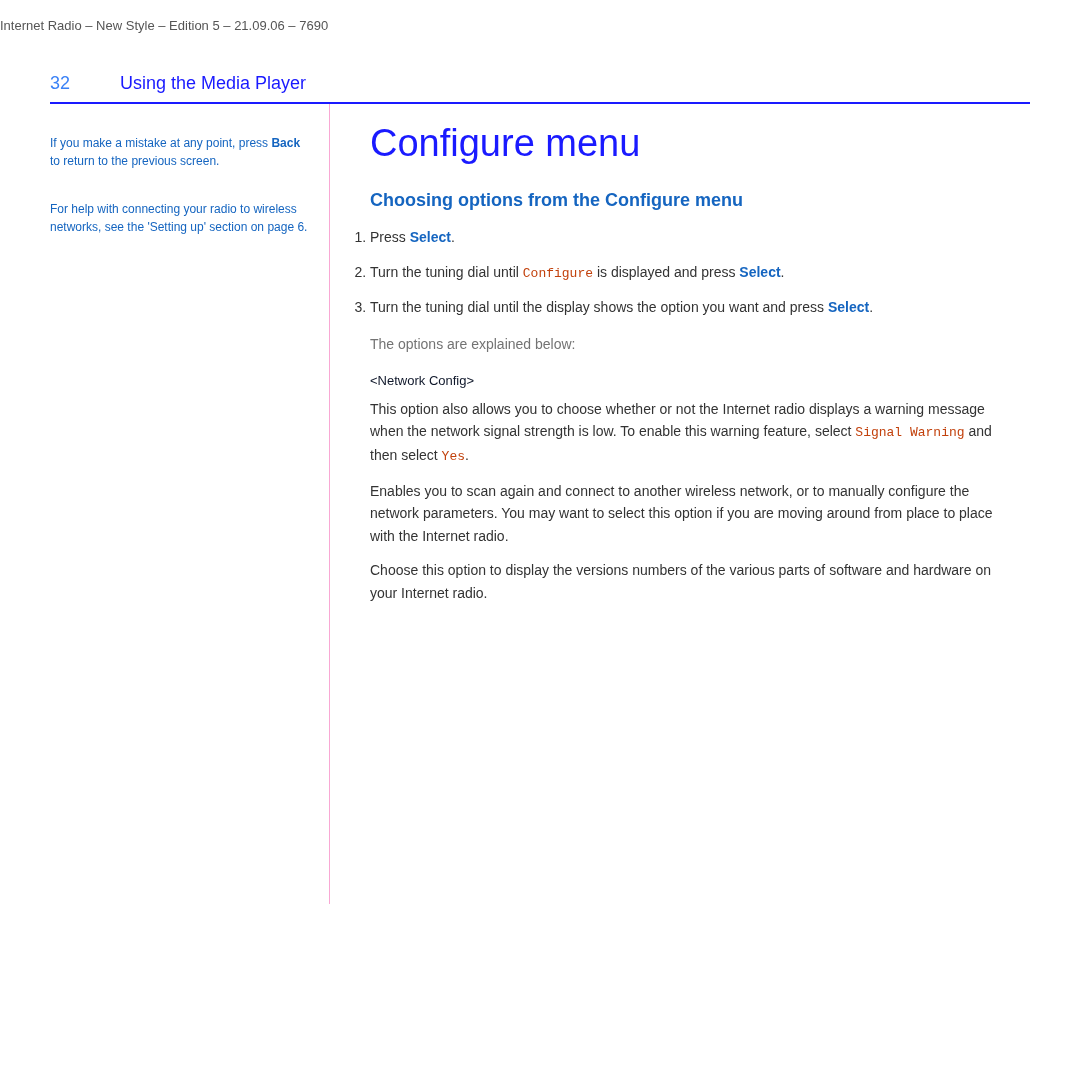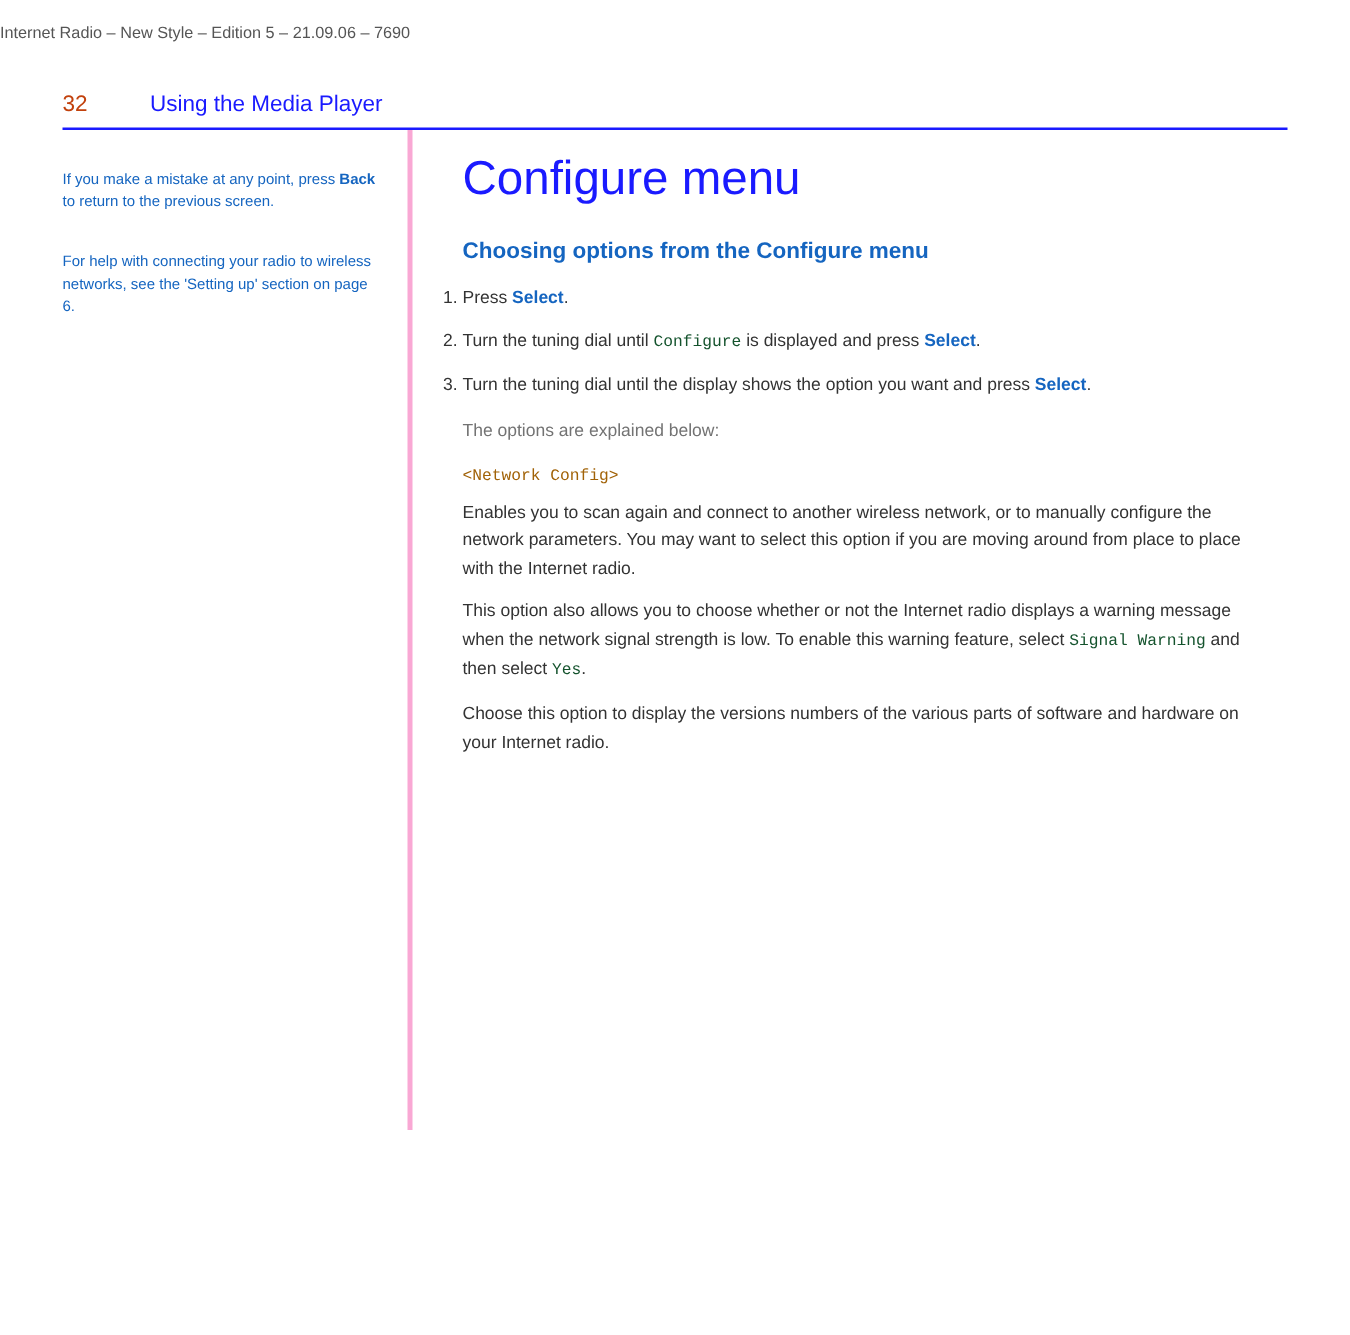--- a/index.html
+++ b/index.html
@@ -26,21 +26,21 @@
     }
 
     .chapter-header {
       display: flex;
       align-items: baseline;
       padding: 30px 50px 8px 50px;
       gap: 20px;
     }
 
     .chapter-number {
-      color: #c2410c;
+      color: #3b82f6;
       font-size: 18px;
       font-weight: normal;
       min-width: 50px;
     }
 
     .chapter-title {
       color: #1a1aff;
       font-size: 18px;
       font-weight: normal;
       text-align: right;
@@ -55,21 +55,21 @@
     .content-layout {
       display: flex;
       margin: 0 50px;
       min-height: 800px;
     }
 
     .sidebar {
       width: 280px;
       min-width: 280px;
       padding: 30px 20px 30px 0;
-      border-right: 4px solid #f9a8d4;
+      border-right: 1px solid #f9a8d4;
       font-size: 12px;
       color: #1565c0;
       line-height: 1.5;
     }
 
     .sidebar-note {
       margin-bottom: 30px;
       color: #1565c0;
     }
 
@@ -104,33 +104,33 @@
     }
 
     .bold-blue {
       font-weight: bold;
       color: #1565c0;
     }
 
     .mono-text {
       font-family: 'Courier New', Courier, monospace;
       font-size: 13px;
-      color: #14532d;
+      color: #c2410c;
     }
 
     .options-intro {
       margin-bottom: 14px;
       color: #737373;
       line-height: 1.5;
     }
 
     .option-label {
-      font-family: Liberation Mono, monospace;
+      font-family: Liberation Sans, sans-serif;
       font-size: 13px;
-      color: #a16207;
+      color: #0f172a;
       margin-bottom: 10px;
       margin-top: 18px;
     }
 
     .option-description {
       color: #333333;
       line-height: 1.6;
       margin-bottom: 12px;
     }
   </style>
@@ -172,24 +172,24 @@
       </li>
       <li>
         Turn the tuning dial until the display shows the option you want and press <span class="bold-blue">Select</span>.
       </li>
     </ol>
 
     <p class="options-intro">The options are explained below:</p>
 
     <div class="option-label">&lt;Network Config&gt;</div>
     <p class="option-description">
-      Enables you to scan again and connect to another wireless network, or to manually configure the network parameters. You may want to select this option if you are moving around from place to place with the Internet radio.
+      This option also allows you to choose whether or not the Internet radio displays a warning message when the network signal strength is low. To enable this warning feature, select <span class="mono-text">Signal Warning</span> and then select <span class="mono-text">Yes</span>.
     </p>
     <p class="option-description">
-      This option also allows you to choose whether or not the Internet radio displays a warning message when the network signal strength is low. To enable this warning feature, select <span class="mono-text">Signal Warning</span> and then select <span class="mono-text">Yes</span>.
+      Enables you to scan again and connect to another wireless network, or to manually configure the network parameters. You may want to select this option if you are moving around from place to place with the Internet radio.
     </p>
 
     <p class="option-description">
       Choose this option to display the versions numbers of the various parts of software and hardware on your Internet radio.
     </p>
 
   </div>
 </div>
 
 </body></html>

